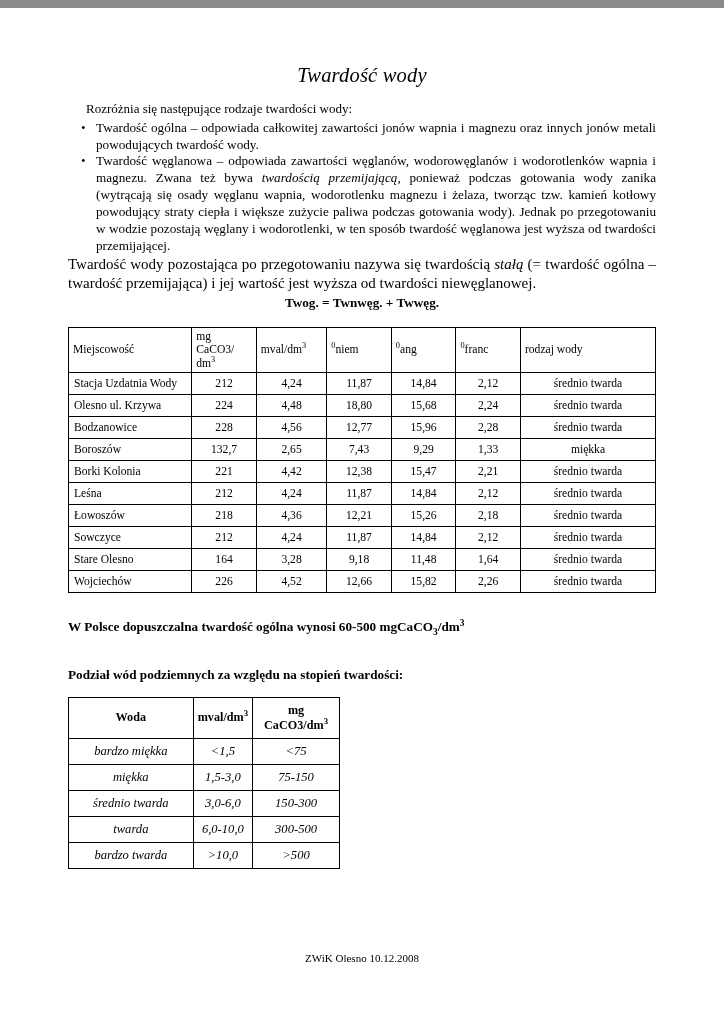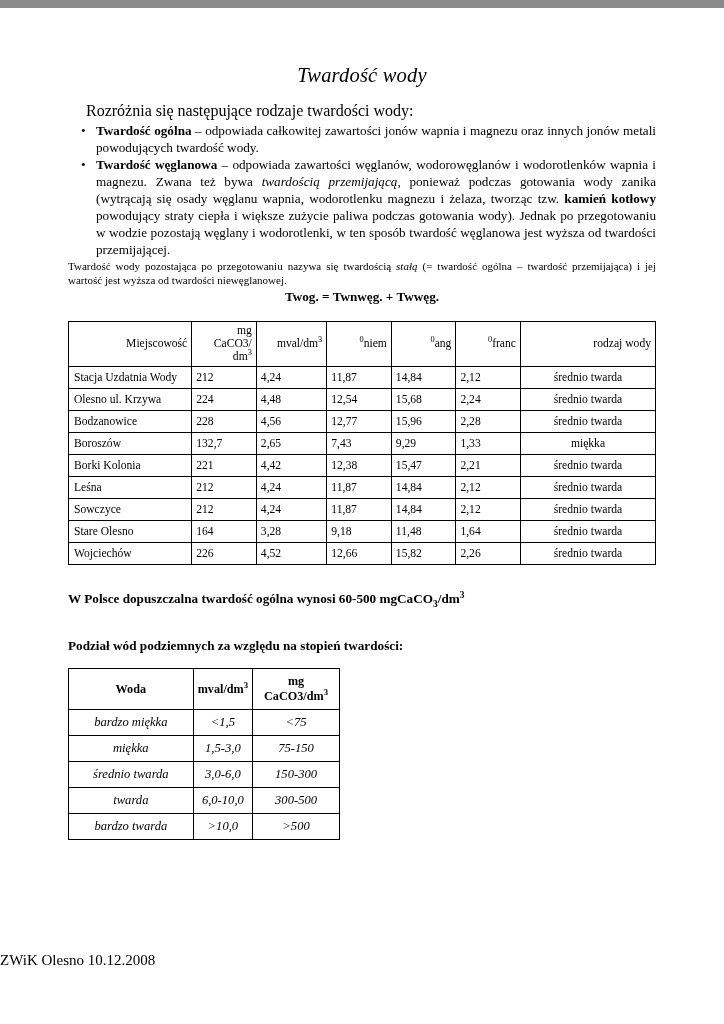--- a/index.html
+++ b/index.html
@@ -25,21 +25,21 @@
   }
   h1.title {
     font-size: 20.5px;
     font-style: italic;
     font-weight: normal;
     text-align: center;
     margin: 0 0 14px 0;
     letter-spacing: 0.2px;
   }
   .intro {
-    font-size: 16px;
+    font-size: 13px;
     line-height: 1.28;
     margin: 0 0 2px 0;
     text-indent: 18px;
   }
   ul.bullets {
     list-style: none;
     margin: 0;
     padding: 0;
   }
   ul.bullets li {
@@ -50,62 +50,62 @@
     padding-left: 28px;
     margin-bottom: 0px;
   }
   ul.bullets li::before {
     content: "•";
     position: absolute;
     left: 13px;
     top: 0;
   }
   .para {
-    font-size: 11px;
+    font-size: 15px;
     line-height: 1.28;
     text-align: justify;
     margin: 0;
   }
   .centerline {
     font-size: 13.2px;
     text-align: center;
     font-weight: bold;
     margin-top: 2px;
     margin-bottom: 0;
   }
-  b, .b { font-weight: bold; }
+  b, .b { font-weight: normal; }
   i, .i { font-style: italic; }
 
   
   .table-wrap-main {
     margin-top: 16px;
     margin-left: 0px;
     width: 588px;
   }
   table.grid {
     border-collapse: collapse;
     font-size: 11.6px;
     width: 100%;
   }
   table.grid th, table.grid td {
     border: 1px solid #000000;
     padding: 2px 4px;
     vertical-align: middle;
   }
   table.grid thead th {
     font-weight: normal;
-    text-align: right;
+    text-align: left;
     height: 34px;
     line-height: 1.15;
   }
   table.grid tbody td {
     height: 17px;
   }
   table.grid tbody td.city { text-align: left; padding-left: 5px; }
-  table.grid tbody td.num { }
+  table.grid tbody td.num { text-align: center; }
   table.grid tbody td.kind { text-align: center; }
   sup { font-size: 0.72em; vertical-align: super; line-height: 0; }
 
   .note {
     margin-top: 26px;
     font-size: 13.2px;
     font-weight: bold;
   }
   .subhead {
     margin-top: 30px;
@@ -136,22 +136,22 @@
   table.grid2 tbody td {
     font-style: italic;
   }
   table.grid2 tbody tr td:first-child { width: 46%; }
 
   .footer {
     position: absolute;
     left: 0;
     top: 944px;
     width: 724px;
-    text-align: left;
-    font-size: 15px;
+    text-align: center;
+    font-size: 11px;
   }
 </style>
 </head>
 <body>
 
 <div class="page">
   <div class="content">
 
     <h1 class="title">Twardość wody</h1>
 
@@ -207,21 +207,21 @@
             <td class="num">4,24</td>
             <td class="num">11,87</td>
             <td class="num">14,84</td>
             <td class="num">2,12</td>
             <td class="kind">średnio twarda</td>
           </tr>
           <tr>
             <td class="city">Olesno ul. Krzywa</td>
             <td class="num">224</td>
             <td class="num">4,48</td>
-            <td class="num">12,54</td>
+            <td class="num">18,80</td>
             <td class="num">15,68</td>
             <td class="num">2,24</td>
             <td class="kind">średnio twarda</td>
           </tr>
           <tr>
             <td class="city">Bodzanowice</td>
             <td class="num">228</td>
             <td class="num">4,56</td>
             <td class="num">12,77</td>
             <td class="num">15,96</td>
@@ -249,20 +249,29 @@
           <tr>
             <td class="city">Leśna</td>
             <td class="num">212</td>
             <td class="num">4,24</td>
             <td class="num">11,87</td>
             <td class="num">14,84</td>
             <td class="num">2,12</td>
             <td class="kind">średnio twarda</td>
           </tr>
           <tr>
+            <td class="city">Łowoszów</td>
+            <td class="num">218</td>
+            <td class="num">4,36</td>
+            <td class="num">12,21</td>
+            <td class="num">15,26</td>
+            <td class="num">2,18</td>
+            <td class="kind">średnio twarda</td>
+          </tr>
+          <tr>
             <td class="city">Sowczyce</td>
             <td class="num">212</td>
             <td class="num">4,24</td>
             <td class="num">11,87</td>
             <td class="num">14,84</td>
             <td class="num">2,12</td>
             <td class="kind">średnio twarda</td>
           </tr>
           <tr>
             <td class="city">Stare Olesno</td>

